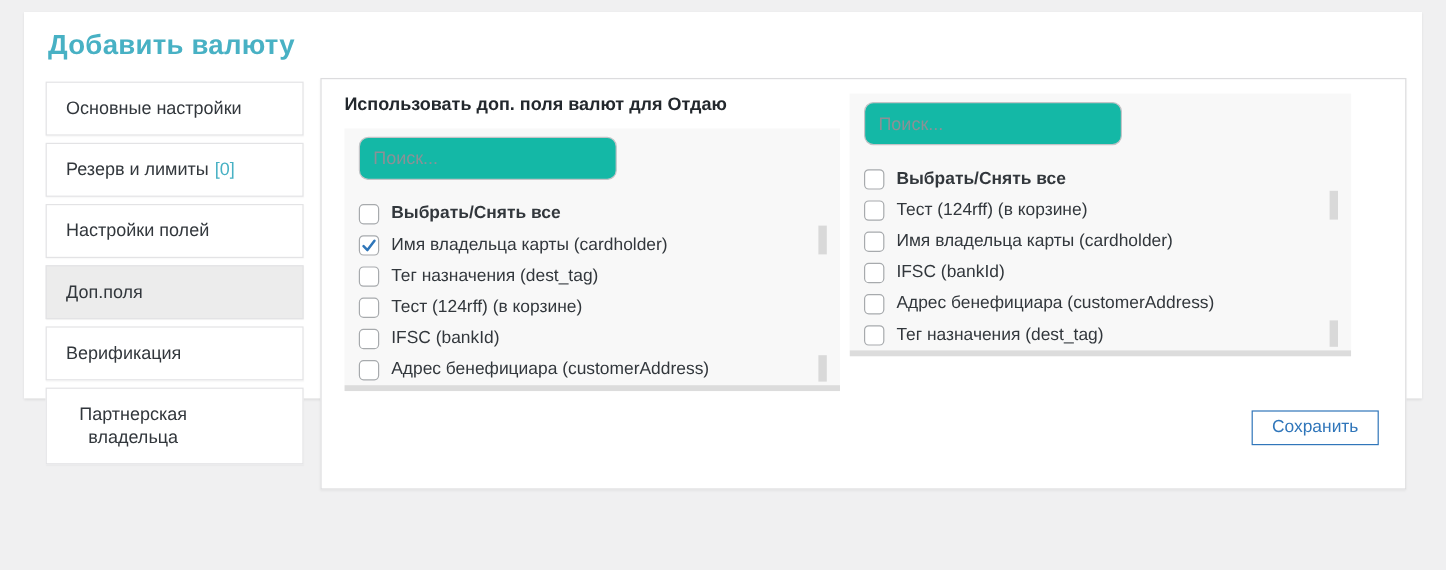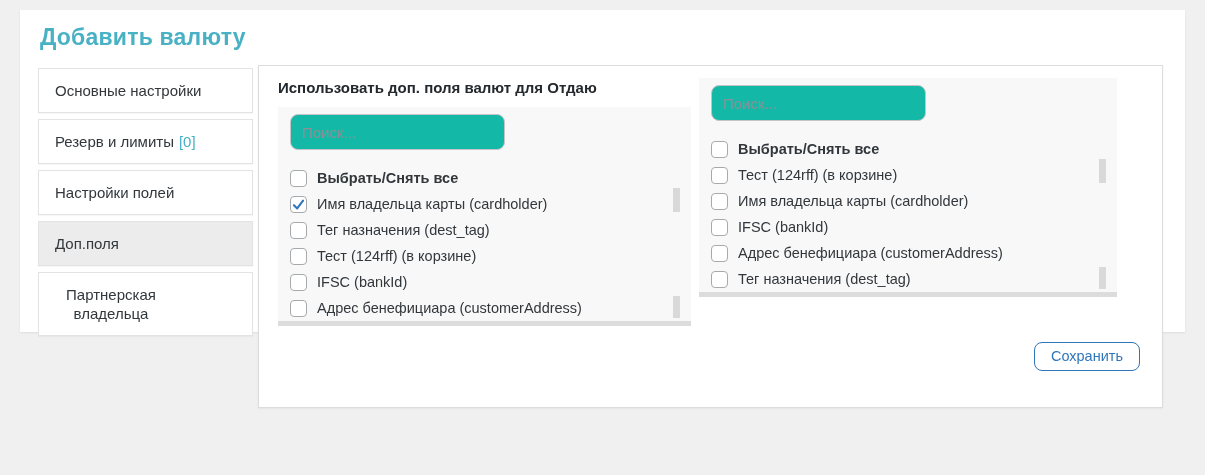--- a/index.html
+++ b/index.html
@@ -36,21 +36,21 @@
     display:flex;align-items:center;
     box-shadow:0 1px 1px rgba(0,0,0,.03);
     line-height:19px;
     text-align:center;
   }
   .tab.active{background:#ececec;}
   .tab-badge{color:var(--teal);margin-left:5px;}
   .tab:last-child .tab-label{max-width:112px;display:inline-block;}
   
   .panel{
-    position:absolute;left:238px;top:55px;width:905px;height:343px;
+    position:absolute;left:247px;top:55px;width:905px;height:343px;
     background:#fff;border:1px solid #dcdcde;
     box-shadow:0 1px 2px rgba(0,0,0,.05);
     text-decoration:underline;
   }
   .col{position:absolute;top:12px;}
   .col[data-col="0"]{left:19px;width:413px;}
   .col[data-col="1"]{left:440px;width:418px;}
   .col-header{font-size:15px;font-weight:700;color:#23282d;margin-bottom:9px;line-height:20px;}
   .listbox{
     position:relative;height:219px;background:#f8f8f8;overflow:hidden;
@@ -81,21 +81,21 @@
     position:absolute;width:7px;background:#d9d9d9;right:11px;
   }
   .v-thumb.t1{top:81px;height:24px;}
   .v-thumb.t2{top:189px;height:22px;}
   .h-scroll{
     position:absolute;left:0;right:0;bottom:0;height:5px;background:#dcdcdc;
   }
   
   .save-button{
     position:absolute;right:22px;bottom:36px;
-    background:#fff;border:1px solid var(--blue);border-radius:8px;
+    background:#fff;border:1px solid var(--blue);border-radius:0;
     color:var(--blue);font-family:inherit;font-size:14.5px;
     padding:0 16px;height:29px;line-height:27px;cursor:pointer;
   }
 </style>
 </head>
 <body>
 
 <div class="card">
   <h1 class="page-title">Добавить валюту</h1>
 
@@ -113,20 +113,24 @@
   <div class="tab">
     <span class="tab-label">Настройки полей</span>
 
   </div>
 
   <div class="tab active">
     <span class="tab-label">Доп.поля</span>
 
   </div>
 
+  <div class="tab">
+    <span class="tab-label">Верификация</span>
+
+  </div>
 
   <div class="tab">
     <span class="tab-label">Партнерская владельца</span>
 
   </div>
 </div>
 
   <div class="panel">
 
     <div class="col" data-col="0">

